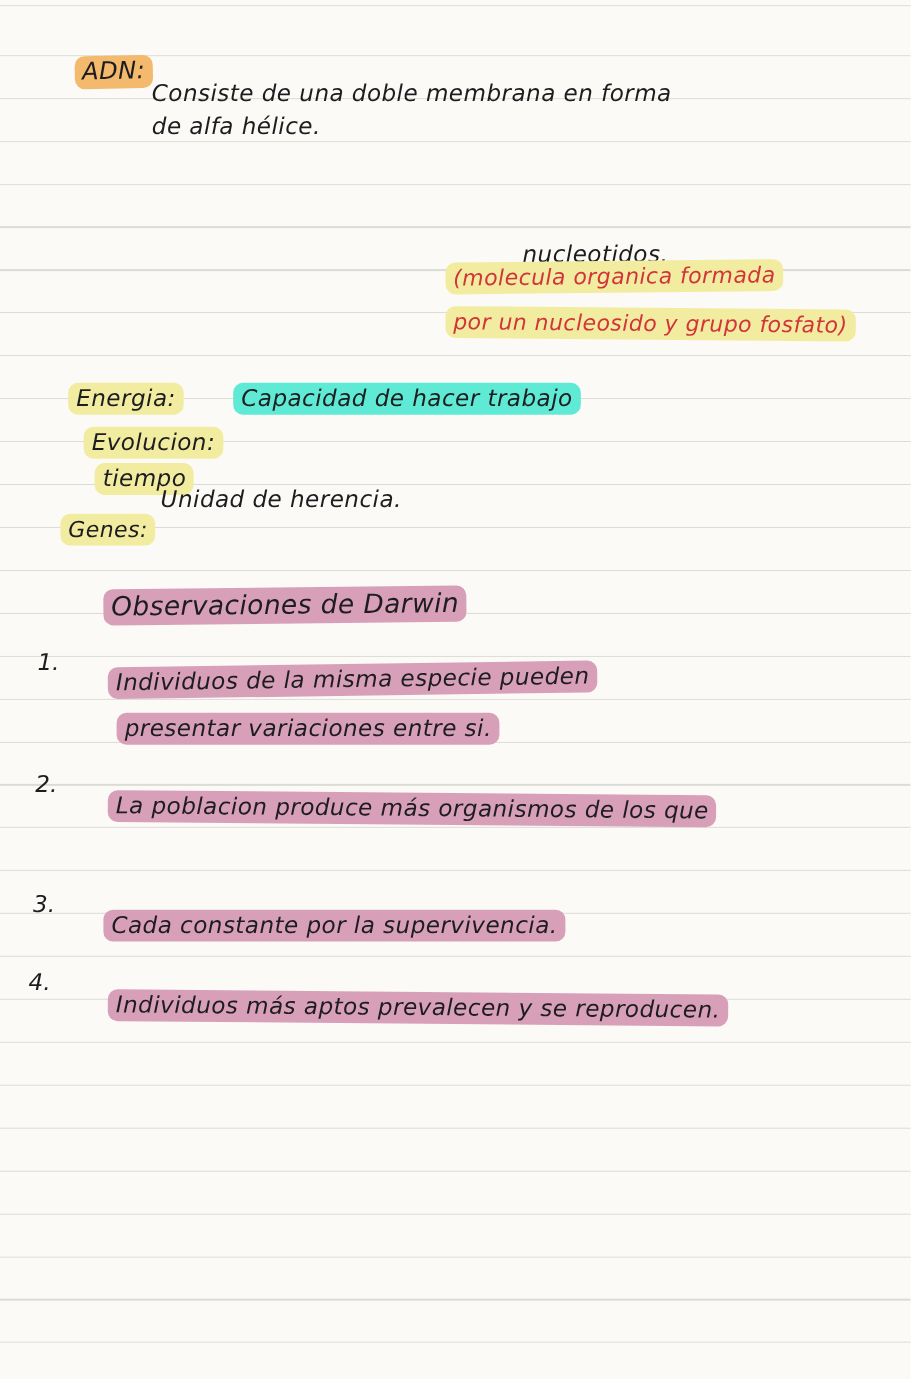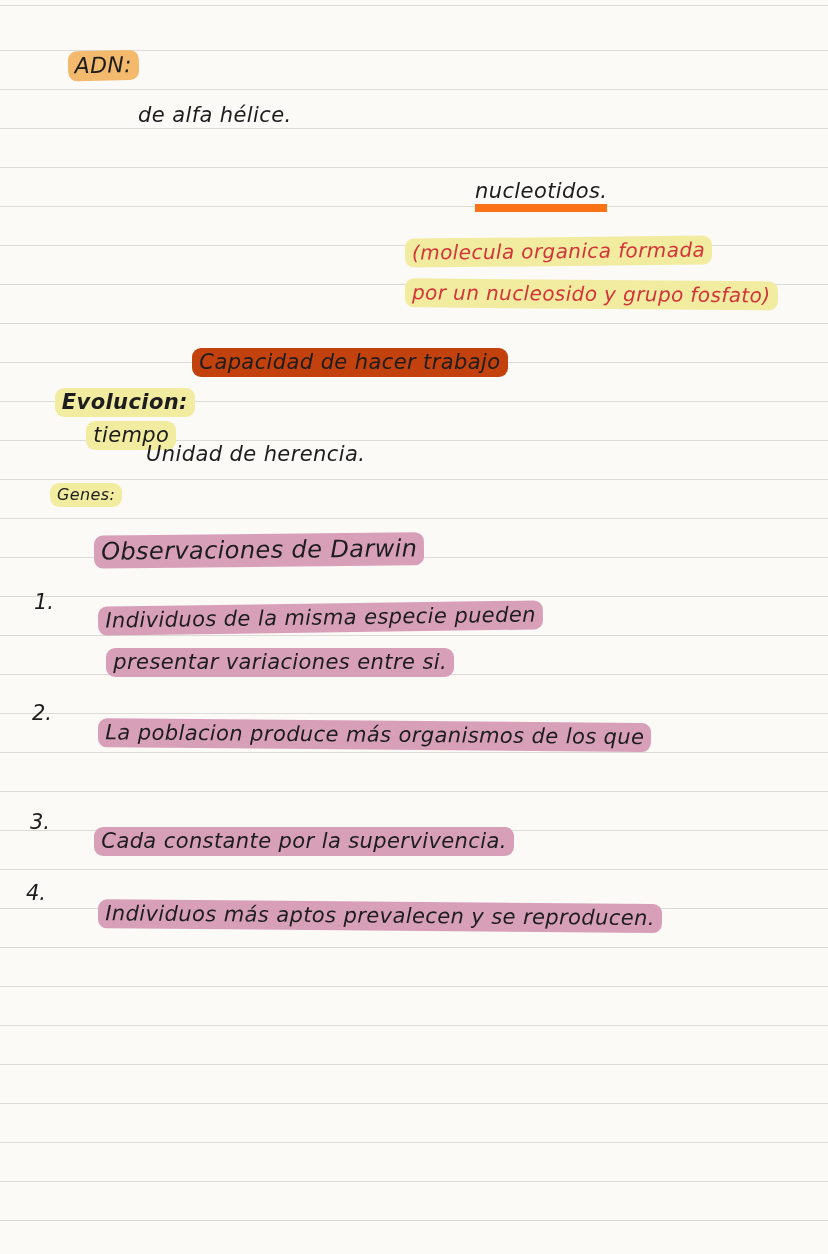--- a/index.html
+++ b/index.html
@@ -56,28 +56,29 @@
 
   .hl {
     border-radius: 9px;
     padding: 2px 7px 3px 7px;
     box-decoration-break: clone;
     -webkit-box-decoration-break: clone;
   }
 
   .hl-orange { background: #f3b96c; }
   .hl-yellow { background: #f2ecA0; }
-  .hl-green  { background: #c2410c; }
+  .hl-green  { background: #5eead4; margin-left: 20px; }
   .hl-pink   { background: #d8a0b8; }
 
   .red { color: #d2343a; }
 
   .underline-red {
     border-bottom: 8px solid #f97316;
     padding-bottom: 1px;
+    margin-top: 40px;
   }
 
   .tilt1 { transform: rotate(-1.2deg); }
   .tilt2 { transform: rotate(-0.6deg); }
   .tilt3 { transform: rotate(0.5deg); }
   .tiltp { transform: rotate(-0.8deg); }
 
   .num {
     position: absolute;
     font-size: 21px;
@@ -89,43 +90,47 @@
 </head>
 <body>
 
 <div id="page">
 
   <div id="rules"></div>
 
   <div class="note hand tilt1" style="left:38px; top:31px; font-size:22px;">
     <span class="hl hl-orange">ADN:</span>
   </div>
+  <div class="note hand" style="left:138px; top:74px;">Consiste de una doble membrana en forma</div>
   <div class="note hand" style="left:138px; top:104px;text-align:center;">de alfa hélice.</div>
 
   <div class="note hand underline-red" style="left:475px; top:180px;">nucleotidos.</div>
 
   <div class="note hand red tilt2" style="left:378px; top:220px; font-size:20px;">
     <span class="hl hl-yellow">(molecula organica formada</span>
   </div>
   <div class="note hand red tilt3" style="left:378px; top:259px; font-size:20px;">
     <span class="hl hl-yellow">por un nucleosido y grupo fosfato)</span>
   </div>
 
+  <div class="note hand" style="left:34px; top:328px;">
+    <span class="hl hl-yellow">Energia:</span>
+  </div>
   <div class="note hand" style="left:164px; top:328px;">
     <span class="hl hl-green">Capacidad de hacer trabajo</span>
   </div>
 
-  <div class="note hand" style="left:24px; top:368px;font-weight:bold;">
+  <div class="note hand" style="left:48px; top:368px;">
     <span class="hl hl-yellow">Evolucion:</span>
   </div>
   <div class="note hand" style="left:58px; top:401px;">
     <span class="hl hl-yellow">tiempo</span>
   </div>
 
-  <div class="note hand" style="left:28px; top:468px; font-size:16px;">
+  <div class="note hand" style="left:28px; top:448px; font-size:20px;">
     <span class="hl hl-yellow">Genes:</span>
   </div>
   <div class="note hand" style="left:146px; top:443px;">Unidad de herencia.</div>
 
   <div class="note hand tilt2" style="left:62px; top:513px; font-size:24px;">
     <span class="hl hl-pink">Observaciones de Darwin</span>
   </div>
 
   <div class="num" style="left:34px; top:590px;">1.</div>
   <div class="note hand tiltp" style="left:70px; top:587px;">

